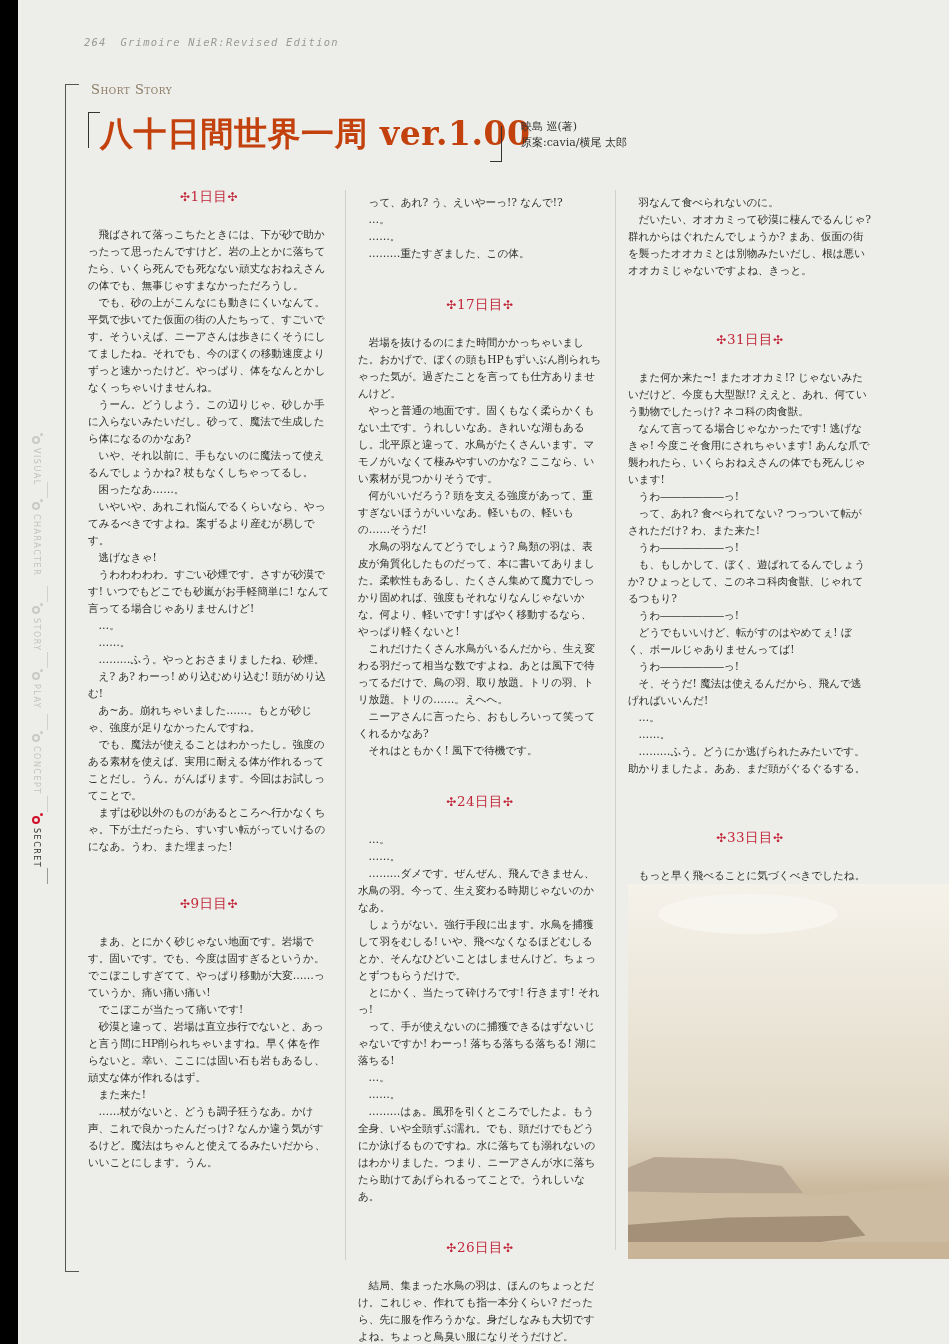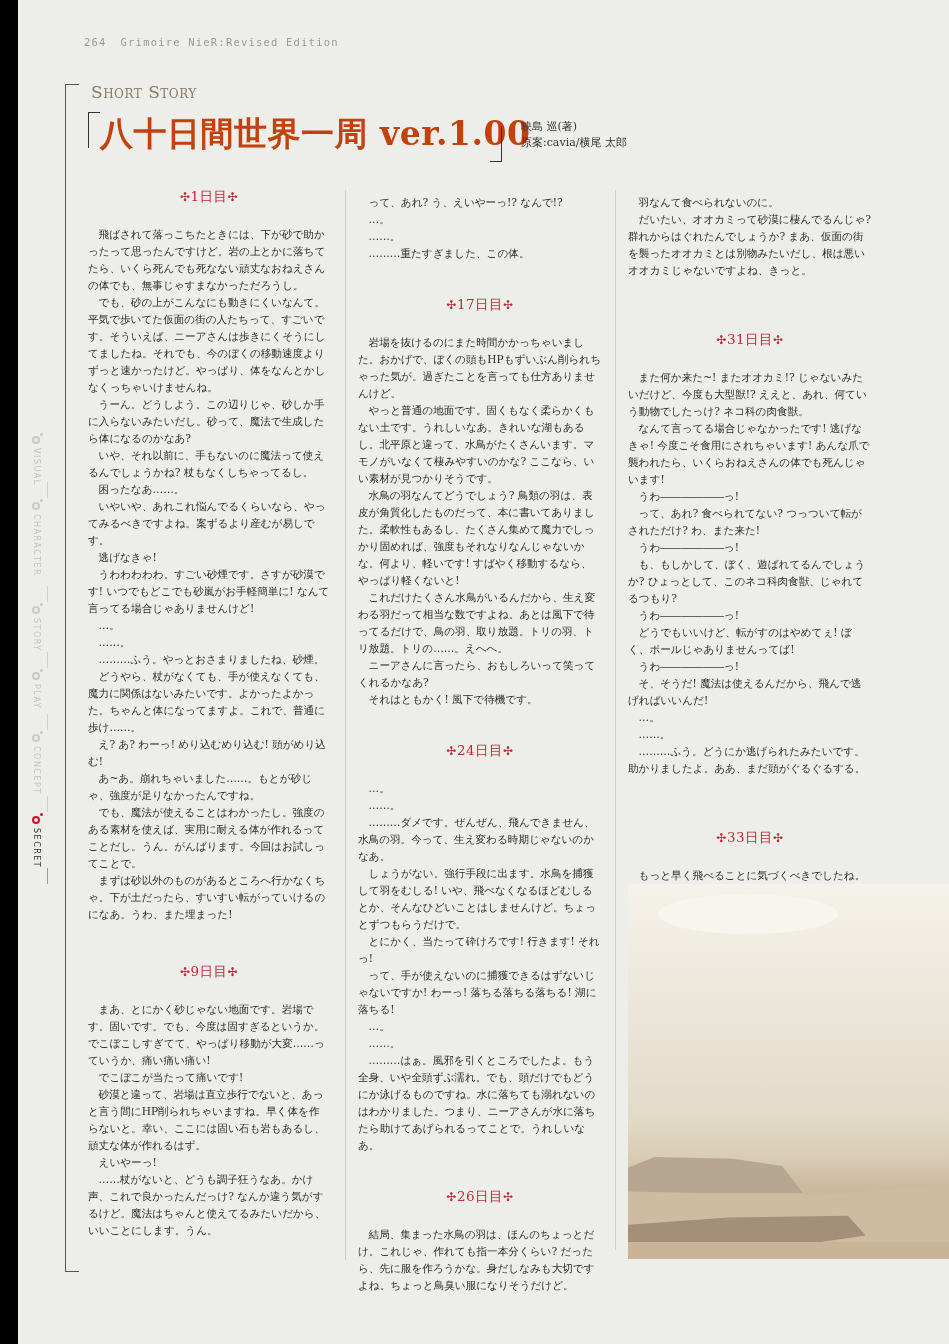--- a/index.html
+++ b/index.html
@@ -1,26 +1,26 @@
 <!DOCTYPE html>
 <html><head>
 <meta charset="utf-8">
 <style>
   * { box-sizing: border-box; margin: 0; padding: 0; }
   html, body { width: 949px; height: 1344px; overflow: hidden; }
   body { background: #edede9; font-family: "DejaVu Serif", serif; color: #2a2a2a; position: relative; }
   .black-strip { position: absolute; left: 0; top: 0; width: 18px; height: 1344px; background: #000; }
-  .running-head { position: absolute; left: 84px; top: 36px; font-family: "DejaVu Sans Mono", monospace; font-size: 10.5px; letter-spacing: 1.2px; color: #9a9a9a; }
+  .running-head { position: absolute; left: 84px; top: 36px; font-family: "DejaVu Sans Mono", monospace; font-size: 10.5px; letter-spacing: 1.2px; color: #9a9a9a; font-style: italic; }
   .running-head span + span { margin-left: 14px; }
 
   .outer-bracket-top { position: absolute; left: 65px; top: 84px; width: 14px; border-top: 1px solid #555; }
   .outer-bracket-line { position: absolute; left: 65px; top: 84px; height: 1188px; border-left: 1px solid #555; }
   .outer-bracket-bottom { position: absolute; left: 65px; top: 1271px; width: 14px; border-top: 1px solid #555; }
 
-  .section-label { position: absolute; left: 91px; top: 82px; font-family: "DejaVu Serif", serif; font-size: 17px; color: #8b7a63; font-variant: small-caps; letter-spacing: 0.5px; }
+  .section-label { position: absolute; left: 91px; top: 82px; font-family: "DejaVu Serif", serif; font-size: 13px; color: #8b7a63; font-variant: small-caps; letter-spacing: 0.5px; }
   .title-wrap { position: absolute; left: 88px; top: 112px; height: 48px; }
   .title-bracket-l { position: absolute; left: 0; top: 0; width: 12px; height: 36px; border-left: 1px solid #333; border-top: 1px solid #333; }
   .title-bracket-r { position: absolute; left: 402px; top: 14px; width: 12px; height: 36px; border-right: 1px solid #333; border-bottom: 1px solid #333; }
   .title { position: absolute; left: 12px; top: 0; font-family: "DejaVu Serif", serif; font-weight: bold; font-size: 33px; color: #c2410c; white-space: nowrap; letter-spacing: 0.5px; }
   .credits { position: absolute; left: 521px; top: 119px; font-size: 11px; line-height: 16px; color: #333; }
 
   .column { position: absolute; font-size: 10.6px; line-height: 17px; color: #2c2c2c; }
   .col1 { left: 88px; top: 188px; width: 242px; }
   .col2 { left: 358px; top: 194px; width: 244px; }
   .col3 { left: 628px; top: 194px; width: 244px; }
@@ -86,42 +86,42 @@
     <p class="para">でも、砂の上がこんなにも動きにくいなんて。平気で歩いてた仮面の街の人たちって、すごいです。そういえば、ニーアさんは歩きにくそうにしてましたね。それでも、今のぼくの移動速度よりずっと速かったけど。やっぱり、体をなんとかしなくっちゃいけませんね。</p>
     <p class="para">うーん。どうしよう。この辺りじゃ、砂しか手に入らないみたいだし。砂って、魔法で生成したら体になるのかなあ?</p>
     <p class="para">いや、それ以前に、手もないのに魔法って使えるんでしょうかね? 杖もなくしちゃってるし。</p>
     <p class="para">困ったなあ……。</p>
     <p class="para">いやいや、あれこれ悩んでるくらいなら、やってみるべきですよね。案ずるより産むが易しです。</p>
     <p class="para">逃げなきゃ!</p>
     <p class="para">うわわわわわ。すごい砂煙です。さすが砂漠です! いつでもどこでも砂嵐がお手軽簡単に! なんて言ってる場合じゃありませんけど!</p>
     <p class="para">…。</p>
     <p class="para">……。</p>
     <p class="para">………ふう。やっとおさまりましたね、砂煙。</p>
-    <p class="para">どうやら、杖がなくても、手が使えなくても、魔力に関係はないみたいです。よかったよかった。ちゃんと体になってますよ。これで、普通に歩け……。</p>
     <p class="para">え? あ? わーっ! めり込むめり込む! 頭がめり込む!</p>
     <p class="para">あ~あ。崩れちゃいました……。もとが砂じゃ、強度が足りなかったんですね。</p>
     <p class="para">でも、魔法が使えることはわかったし。強度のある素材を使えば、実用に耐える体が作れるってことだし。うん。がんばります。今回はお試しってことで。</p>
     <p class="para">まずは砂以外のものがあるところへ行かなくちゃ。下が土だったら、すいすい転がっていけるのになあ。うわ、また埋まった!</p>
     <div style="height: 40px;"></div>
     <div class="day-heading"><span class="orn">✣</span><span>9日目</span><span class="orn">✣</span></div>
     <p class="para">まあ、とにかく砂じゃない地面です。岩場です。固いです。でも、今度は固すぎるというか。でこぼこしすぎてて、やっぱり移動が大変……っていうか、痛い痛い痛い!</p>
     <p class="para">でこぼこが当たって痛いです!</p>
     <p class="para">砂漠と違って、岩場は直立歩行でないと、あっと言う間にHP削られちゃいますね。早く体を作らないと。幸い、ここには固い石も岩もあるし、頑丈な体が作れるはず。</p>
-    <p class="para">えいやーっ!</p>
+    <p class="para">また来た!</p>
     <p class="para">……杖がないと、どうも調子狂うなあ。かけ声、これで良かったんだっけ? なんか違う気がするけど。魔法はちゃんと使えてるみたいだから、いいことにします。うん。</p>
   </div>
 <div class="column col2">
     <p class="para">って、あれ? う、えいやーっ!? なんで!?</p>
     <p class="para">…。</p>
     <p class="para">……。</p>
     <p class="para">………重たすぎました、この体。</p>
     <div style="height: 34px;"></div>
     <div class="day-heading"><span class="orn">✣</span><span>17日目</span><span class="orn">✣</span></div>
     <p class="para">岩場を抜けるのにまた時間かかっちゃいました。おかげで、ぼくの頭もHPもずいぶん削られちゃった気が。過ぎたことを言っても仕方ありませんけど。</p>
     <p class="para">やっと普通の地面です。固くもなく柔らかくもない土です。うれしいなあ。きれいな湖もあるし。北平原と違って、水鳥がたくさんいます。マモノがいなくて棲みやすいのかな? ここなら、いい素材が見つかりそうです。</p>
+    <p class="para">何がいいだろう? 頭を支える強度があって、重すぎないほうがいいなあ。軽いもの、軽いもの……そうだ!</p>
     <p class="para">水鳥の羽なんてどうでしょう? 鳥類の羽は、表皮が角質化したものだって、本に書いてありました。柔軟性もあるし、たくさん集めて魔力でしっかり固めれば、強度もそれなりなんじゃないかな。何より、軽いです! すばやく移動するなら、やっぱり軽くないと!</p>
     <p class="para">これだけたくさん水鳥がいるんだから、生え変わる羽だって相当な数ですよね。あとは風下で待ってるだけで、鳥の羽、取り放題。トリの羽、トリ放題。トリの……。えへへ。</p>
     <p class="para">ニーアさんに言ったら、おもしろいって笑ってくれるかなあ?</p>
     <p class="para">それはともかく! 風下で待機です。</p>
     <div style="height: 34px;"></div>
     <div class="day-heading"><span class="orn">✣</span><span>24日目</span><span class="orn">✣</span></div>
     <p class="para">…。</p>
     <p class="para">……。</p>
     <p class="para">………ダメです。ぜんぜん、飛んできません、水鳥の羽。今って、生え変わる時期じゃないのかなあ。</p>
     <p class="para">しょうがない。強行手段に出ます。水鳥を捕獲して羽をむしる! いや、飛べなくなるほどむしるとか、そんなひどいことはしませんけど。ちょっとずつもらうだけで。</p>

